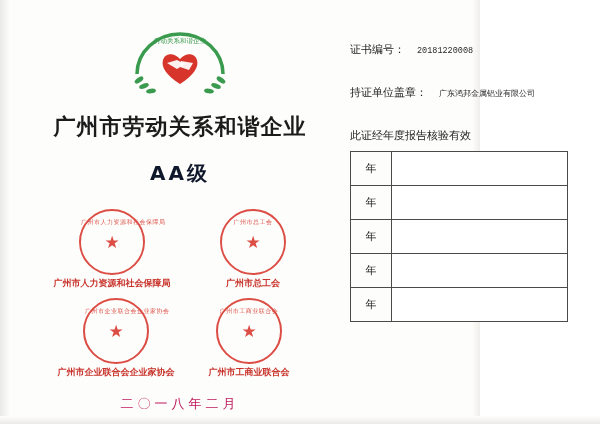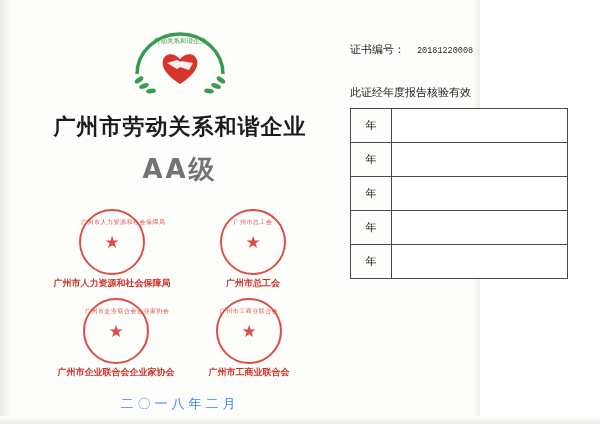--- a/index.html
+++ b/index.html
@@ -59,25 +59,25 @@
     font-family: Liberation Sans, sans-serif;
     font-size: 22px;
     font-weight: bold;
     color: #1b1b1b;
     letter-spacing: 1px;
     line-height: 1.35;
     margin-top: 10px;
   }
   .cert-grade {
     font-family: "DejaVu Sans", "Liberation Sans", sans-serif;
-    font-size: 26px;
+    font-size: 20px;
     font-weight: bold;
-    color: #737373;
+    color: #0f172a;
     letter-spacing: 3px;
-    margin-top: 10px;
+    margin-top: 18px;
   }
 
   
   .seals {
     margin-top: 22px;
   }
   .seal-row {
     display: flex;
     justify-content: center;
     align-items: flex-start;
@@ -127,21 +127,21 @@
     font-family: "DejaVu Sans", "Liberation Sans", sans-serif;
     font-size: 9px;
     font-weight: bold;
     color: #c8322a;
     white-space: nowrap;
   }
   .cert-date {
     margin-top: 16px;
     font-family: "DejaVu Sans", "Liberation Sans", sans-serif;
     font-size: 13px;
-    color: #3b82f6;
+    color: #be185d;
     letter-spacing: 4px;
   }
 
   
   .right-col {
     position: absolute;
     left: 350px;
     top: 42px;
     width: 222px;
   }
@@ -269,20 +269,24 @@
     <div class="cert-date">二〇一八年二月</div>
   </div>
 
   <div class="right-col">
 
     <div class="field-row">
       <span class="field-label">证书编号：</span>
       <span class="field-value">20181220008</span>
     </div>
 
+    <div class="field-row">
+      <span class="field-label">持证单位盖章：</span>
+      <span class="field-value small">广东鸿邦金属铝业有限公司</span>
+    </div>
 
     <div class="valid-note">此证经年度报告核验有效</div>
 
     <table class="year-table">
       <tbody>
         <tr>
           <td class="year-cell">年</td>
           <td class="blank-cell"></td>
         </tr>
         <tr>

